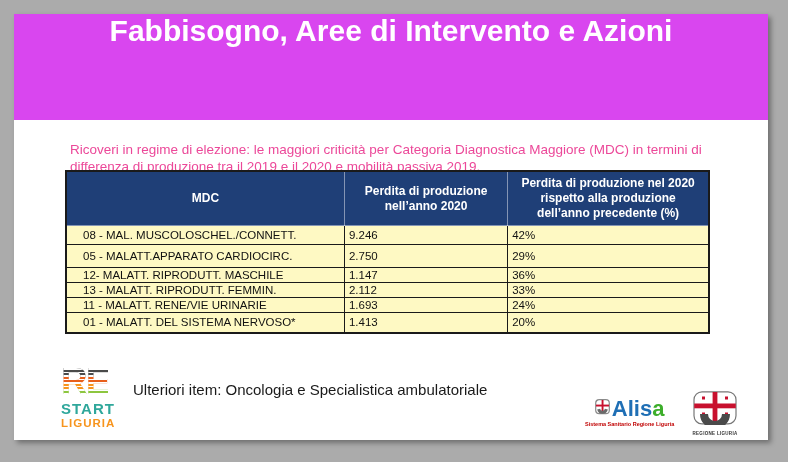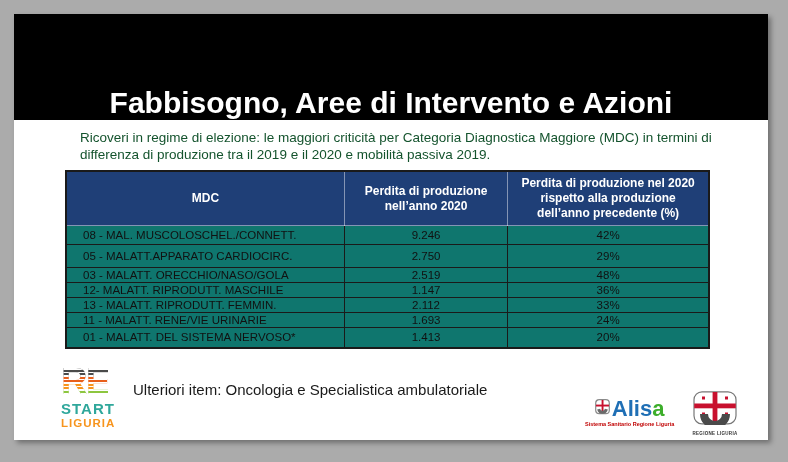--- a/index.html
+++ b/index.html
@@ -15,41 +15,40 @@
     left: 14px; top: 14px;
     width: 754px; height: 426px;
     background: #FFFFFF;
     box-shadow: 3px 3px 5px rgba(0,0,0,0.35);
   }
   
   .title-band {
     position: absolute;
     left: 0; top: 0;
     width: 754px; height: 106px;
-    background: #000000;
+    background: #d946ef;
     display: flex;
-    align-items: flex-end;
+    align-items: flex-start;
     justify-content: center;
   }
   .title-band h1 {
     color: #FFFFFF;
     font-size: 30px;
     font-weight: bold;
     letter-spacing: 0px;
     white-space: nowrap;
   }
   
   .intro {
     position: absolute;
-    left: 56px; top: 115px;
+    left: 56px; top: 127px;
     width: 660px;
-    color: #14532d;
+    color: #ec4899;
     font-size: 13.5px;
     line-height: 17px;
-    margin-left: 10px;
   }
   
   .mdc-table {
     position: absolute;
     left: 51px; top: 156px;
     width: 645px;
     border-collapse: collapse;
     table-layout: fixed;
     border: 2px solid #1a1a1a;
   }
@@ -67,27 +66,27 @@
     padding: 4px 8px;
     line-height: 15px;
     border: 1px solid rgba(255,255,255,0.45);
     border-top: none;
   }
   .mdc-table tbody td {
     font-size: 11.5px;
     color: #111111;
     border: 1px solid #1a1a1a;
     padding: 1px 4px;
-    background: #0f766e;
+    background: #fef9c3;
     vertical-align: middle;
     white-space: nowrap;
     overflow: hidden;
   }
   .mdc-table tbody td.c1 { text-align: left; padding-left: 16px; }
-  .mdc-table tbody td.c2, .mdc-table tbody td.c3 { text-align: center; }
+  .mdc-table tbody td.c2, .mdc-table tbody td.c3 { }
   .mdc-table tbody tr      { height: 15px; }
   .mdc-table tbody tr.h19  { height: 19px; }
   .mdc-table tbody tr.h23  { height: 23px; margin-left: 8px; }
   .mdc-table tbody tr.h20  { height: 20px; }
   .mdc-table tbody tr.h16  { height: 16px; }
   
   .footer-note {
     position: absolute;
     left: 119px; top: 367px;
     font-size: 15px;
@@ -192,25 +191,20 @@
     <tbody>
       <tr class="h19">
         <td class="c1">08 - MAL. MUSCOLOSCHEL./CONNETT.</td>
         <td class="c2">9.246</td>
         <td class="c3">42%</td>
       </tr>
       <tr class="h23">
         <td class="c1">05 - MALATT.APPARATO CARDIOCIRC.</td>
         <td class="c2">2.750</td>
         <td class="c3">29%</td>
-      </tr>
-      <tr>
-        <td class="c1">03 - MALATT. ORECCHIO/NASO/GOLA</td>
-        <td class="c2">2.519</td>
-        <td class="c3">48%</td>
       </tr>
       <tr>
         <td class="c1">12- MALATT. RIPRODUTT. MASCHILE</td>
         <td class="c2">1.147</td>
         <td class="c3">36%</td>
       </tr>
       <tr>
         <td class="c1">13 - MALATT. RIPRODUTT. FEMMIN.</td>
         <td class="c2">2.112</td>
         <td class="c3">33%</td>

